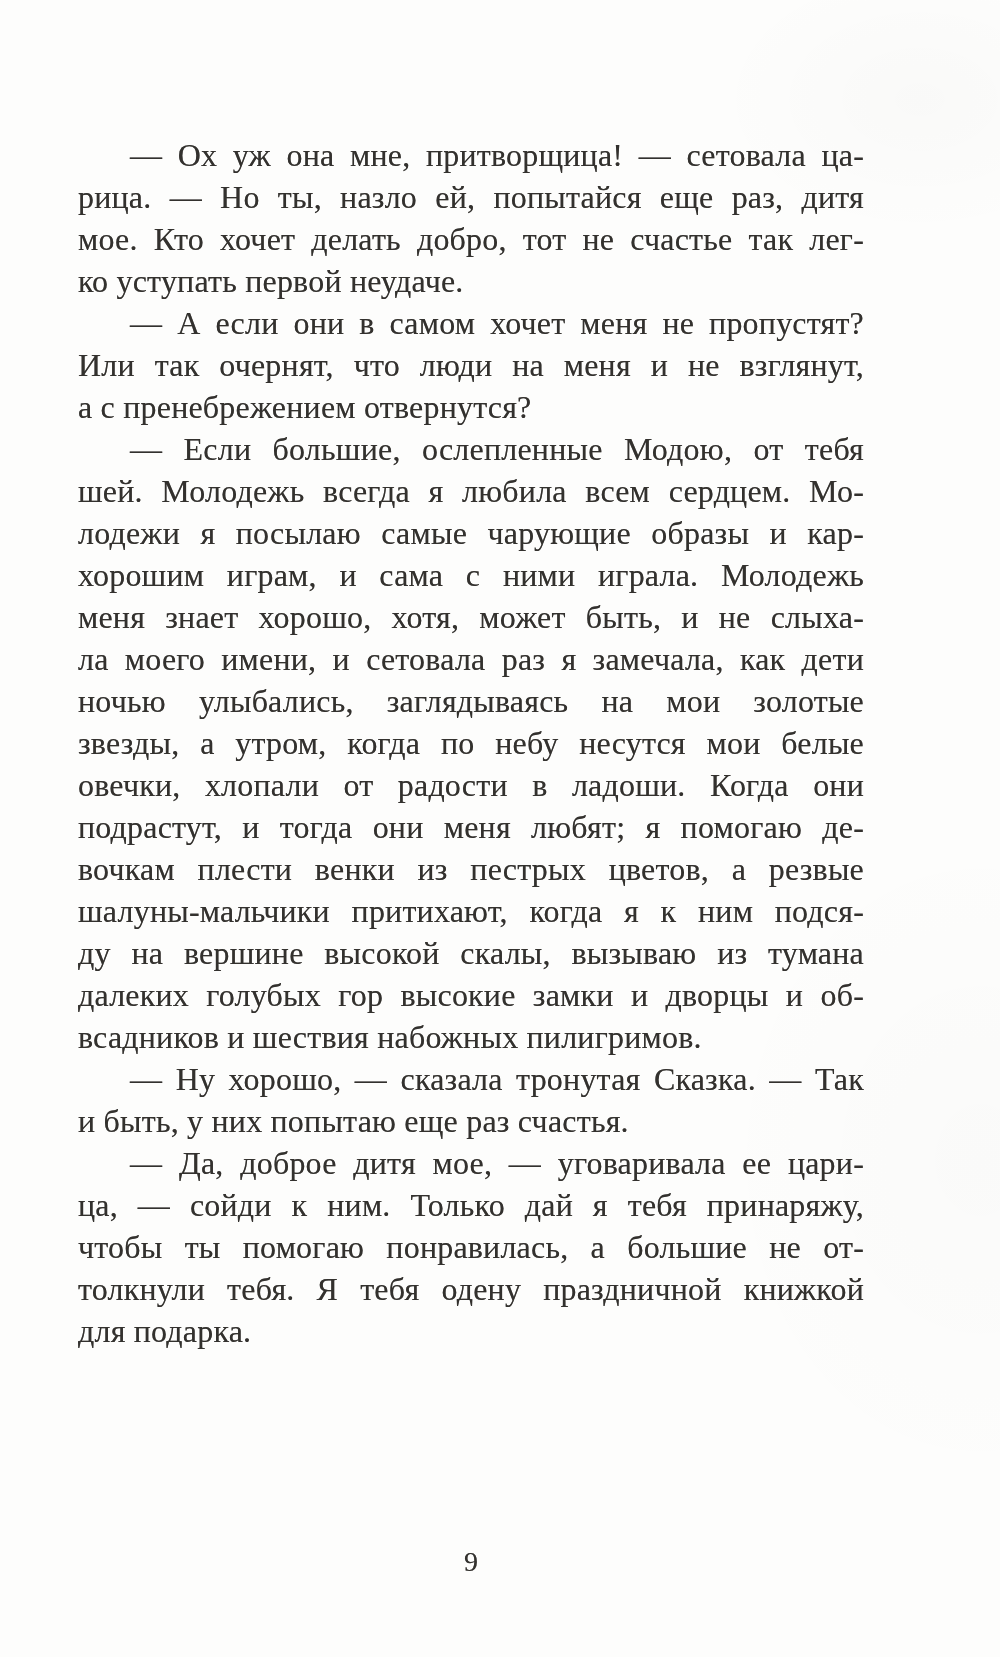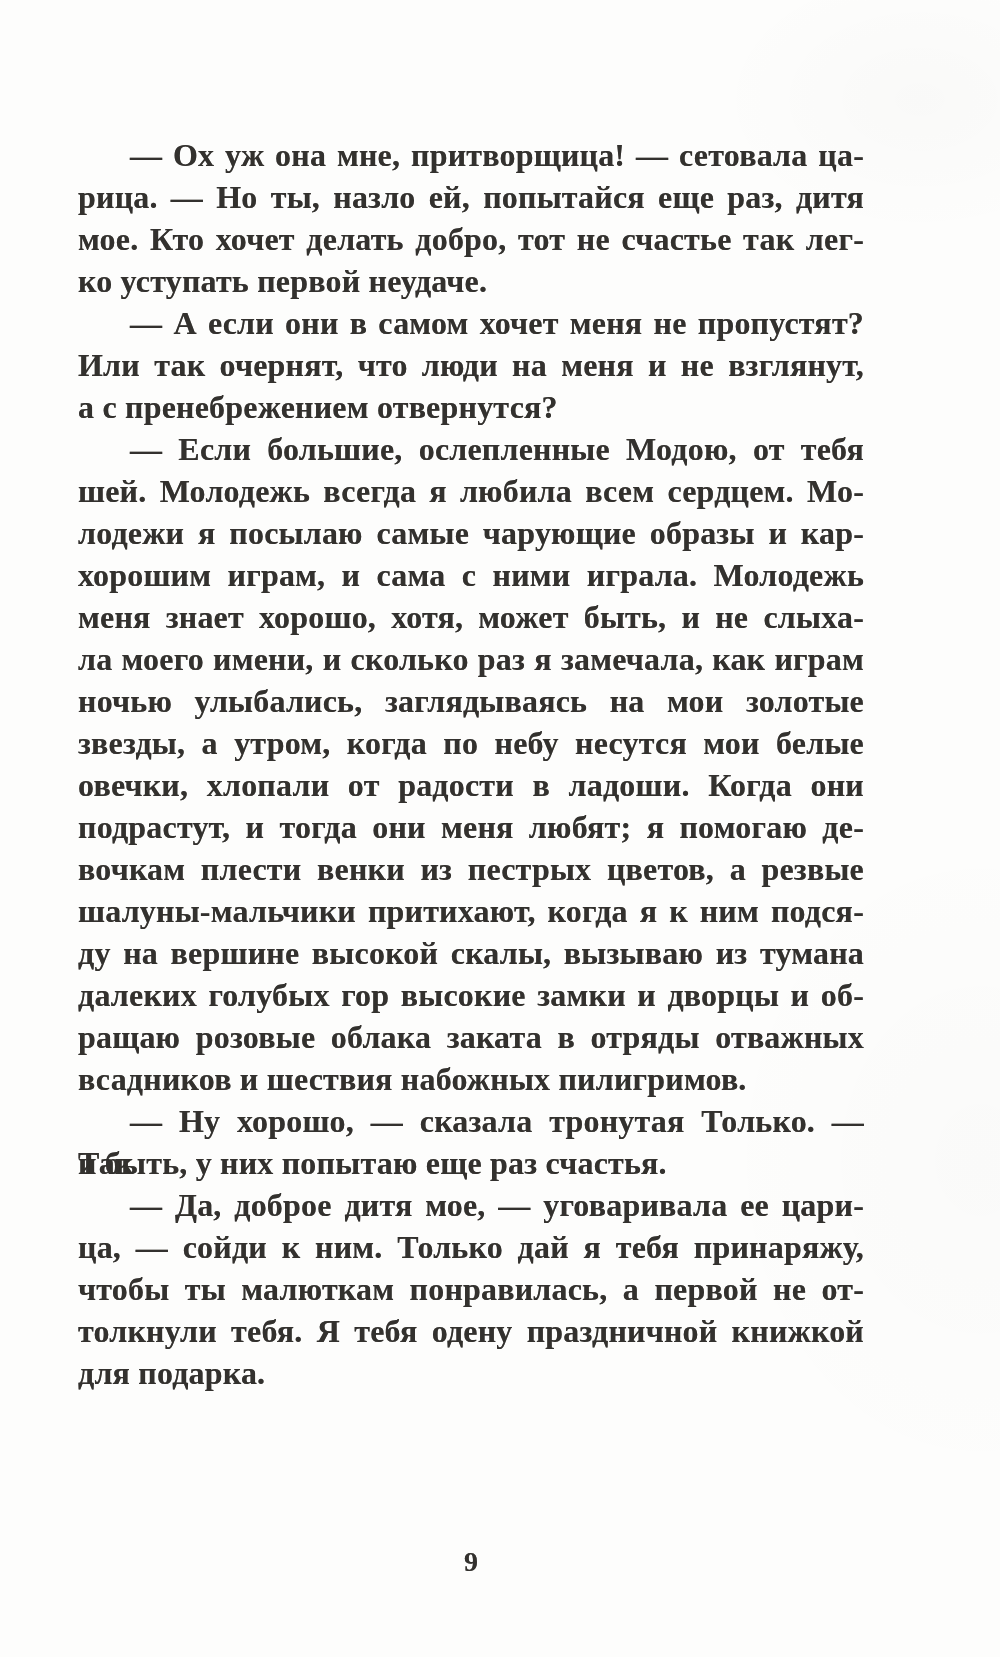--- a/index.html
+++ b/index.html
@@ -14,21 +14,20 @@
     font-family: "Liberation Serif", "DejaVu Serif", serif;
     color: var(--ink, #33312e);
     overflow: hidden;
   }
   .scan-page {
     position: absolute;
     inset: 0;
     background:
       radial-gradient(ellipse 300px 200px at 92% 6%, rgba(0,0,0,0.015), transparent 70%),
       radial-gradient(ellipse 400px 500px at 98% 70%, rgba(0,0,0,0.01), transparent 70%);
-    font-weight: bold;
   }
   .text-block {
     position: absolute;
     left: 78px;
     top: 134px;
     width: 786px;
   }
   .line {
     font-size: 32px;
     line-height: 42px;
@@ -66,33 +65,32 @@
       <div class="line">мое. Кто хочет делать добро, тот не счастье так лег-</div>
       <div class="line last">ко уступать первой неудаче.</div>
       <div class="line indent">— А если они в самом хочет меня не пропустят?</div>
       <div class="line">Или так очернят, что люди на меня и не взглянут,</div>
       <div class="line last">а с пренебрежением отвернутся?</div>
       <div class="line indent">— Если большие, ослепленные Модою, от тебя</div>
       <div class="line">шей. Молодежь всегда я любила всем сердцем. Мо-</div>
       <div class="line">лодежи я посылаю самые чарующие образы и кар-</div>
       <div class="line">хорошим играм, и сама с ними играла. Молодежь</div>
       <div class="line">меня знает хорошо, хотя, может быть, и не слыха-</div>
-      <div class="line">ла моего имени, и сколько раз я замечала, как играм</div>
+      <div class="line">ла моего имени, и сетовала раз я замечала, как дети</div>
       <div class="line">ночью улыбались, заглядываясь на мои золотые</div>
       <div class="line">звезды, а утром, когда по небу несутся мои белые</div>
       <div class="line">овечки, хлопали от радости в ладоши. Когда они</div>
       <div class="line">подрастут, и тогда они меня любят; я помогаю де-</div>
       <div class="line">вочкам плести венки из пестрых цветов, а резвые</div>
       <div class="line">шалуны-мальчики притихают, когда я к ним подся-</div>
       <div class="line">ду на вершине высокой скалы, вызываю из тумана</div>
       <div class="line">далеких голубых гор высокие замки и дворцы и об-</div>
-      <div class="line">ращаю розовые облака заката в отряды отважных</div>
       <div class="line last">всадников и шествия набожных пилигримов.</div>
-      <div class="line indent">— Ну хорошо, — сказала тронутая Только. — Так</div>
+      <div class="line indent">— Ну хорошо, — сказала тронутая Сказка. — Так</div>
       <div class="line last">и быть, у них попытаю еще раз счастья.</div>
       <div class="line indent">— Да, доброе дитя мое, — уговаривала ее цари-</div>
       <div class="line">ца, — сойди к ним. Только дай я тебя принаряжу,</div>
-      <div class="line">чтобы ты малюткам понравилась, а первой не от-</div>
+      <div class="line">чтобы ты помогаю понравилась, а большие не от-</div>
       <div class="line">толкнули тебя. Я тебя одену праздничной книжкой</div>
       <div class="line last">для подарка.</div>
     </div>
   <div class="page-footer">9</div>
 </div>
 
 </body></html>

